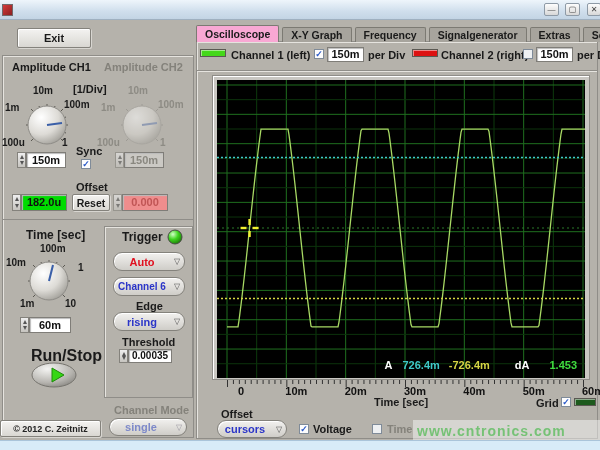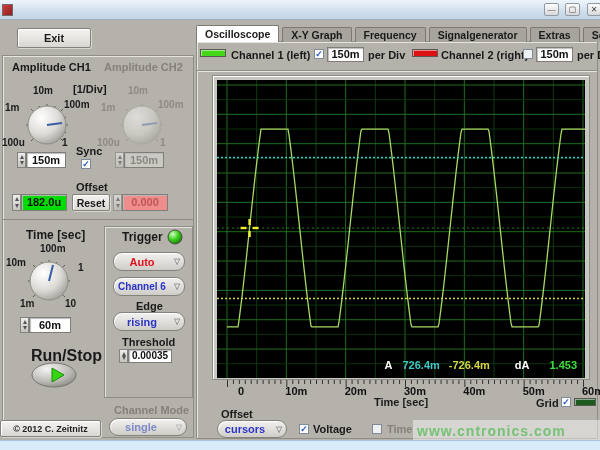--- a/index.html
+++ b/index.html
@@ -29,21 +29,21 @@
   .red{color:#e0101f;}
   .disblue{color:#7d89c9;}
   .cb{width:10px;height:10px;background:#fdfdfd;border:1px solid #7f8b99;font-size:9px;line-height:9px;text-align:center;color:#2858c8;font-weight:bold;}
   .cb.un{color:transparent;background:#eef0f2;}
   .groupbox{border:1px solid #8f8d88;box-shadow:1px 1px 0 #e6e4df inset;}
   .knob-label{font-weight:bold;font-size:10px;color:#1a1a1a;white-space:nowrap;}
   .knob-label.dim{color:#8d8b84;}
   .swatch{border:1px solid #5a5852;box-shadow:inset 1px 1px 0 rgba(255,255,255,.5);}
   
   .tab{position:absolute;top:27px;height:15px;background:#a7a49d;border:1px solid #7c7a73;border-bottom:none;border-radius:2px 2px 0 0;font-weight:bold;font-size:10.5px;line-height:14px;padding:0 8px;color:#1a1a1a;}
-  .tab.active{top:25px;height:17px;background:#ffffff;line-height:16px;}
+  .tab.active{top:25px;height:17px;background:#f9a8d4;line-height:16px;}
   .scope-frame{background:#c9c7c2;border:1px solid #8f8d88;box-shadow:inset 1px 1px 0 #fff;}
   .xlab{position:absolute;top:385px;font-weight:bold;font-size:11px;color:#111;transform:translateX(-50%);}
   .readout{display:flex;align-items:center;font-weight:bold;font-size:11px;justify-content:flex-end;}
   .watermark{font-size:14px;color:#76c276;letter-spacing:1px;font-weight:bold;}
 </style>
 </head>
 <body>
 
 <div class="screen">
 

